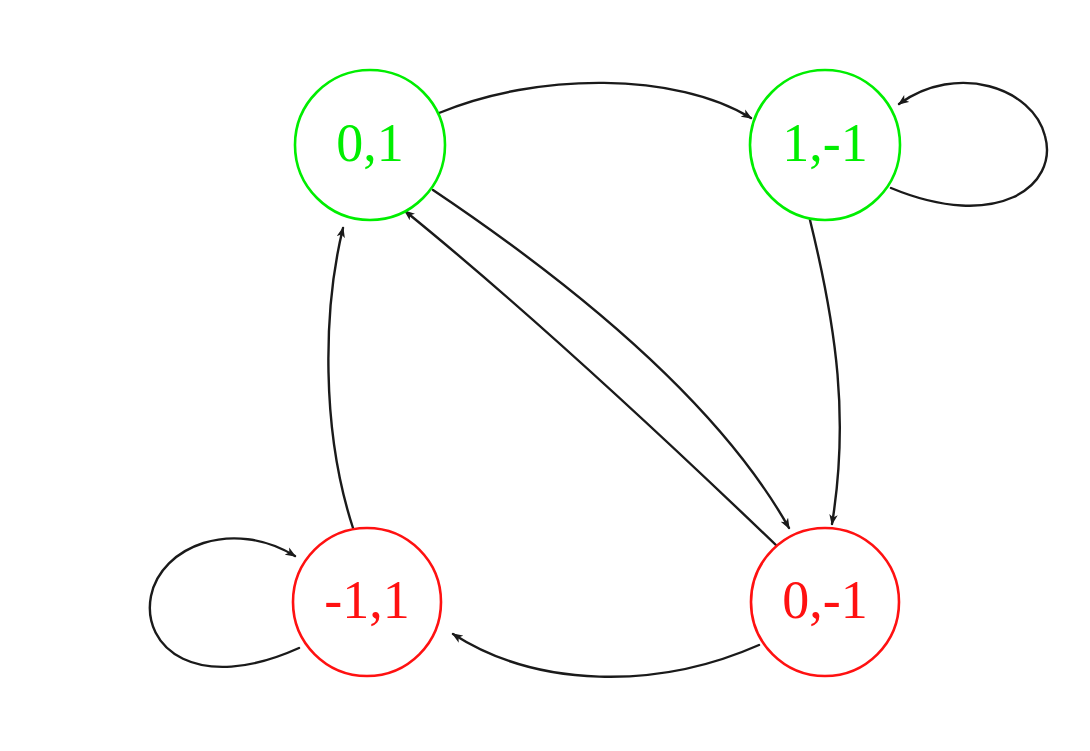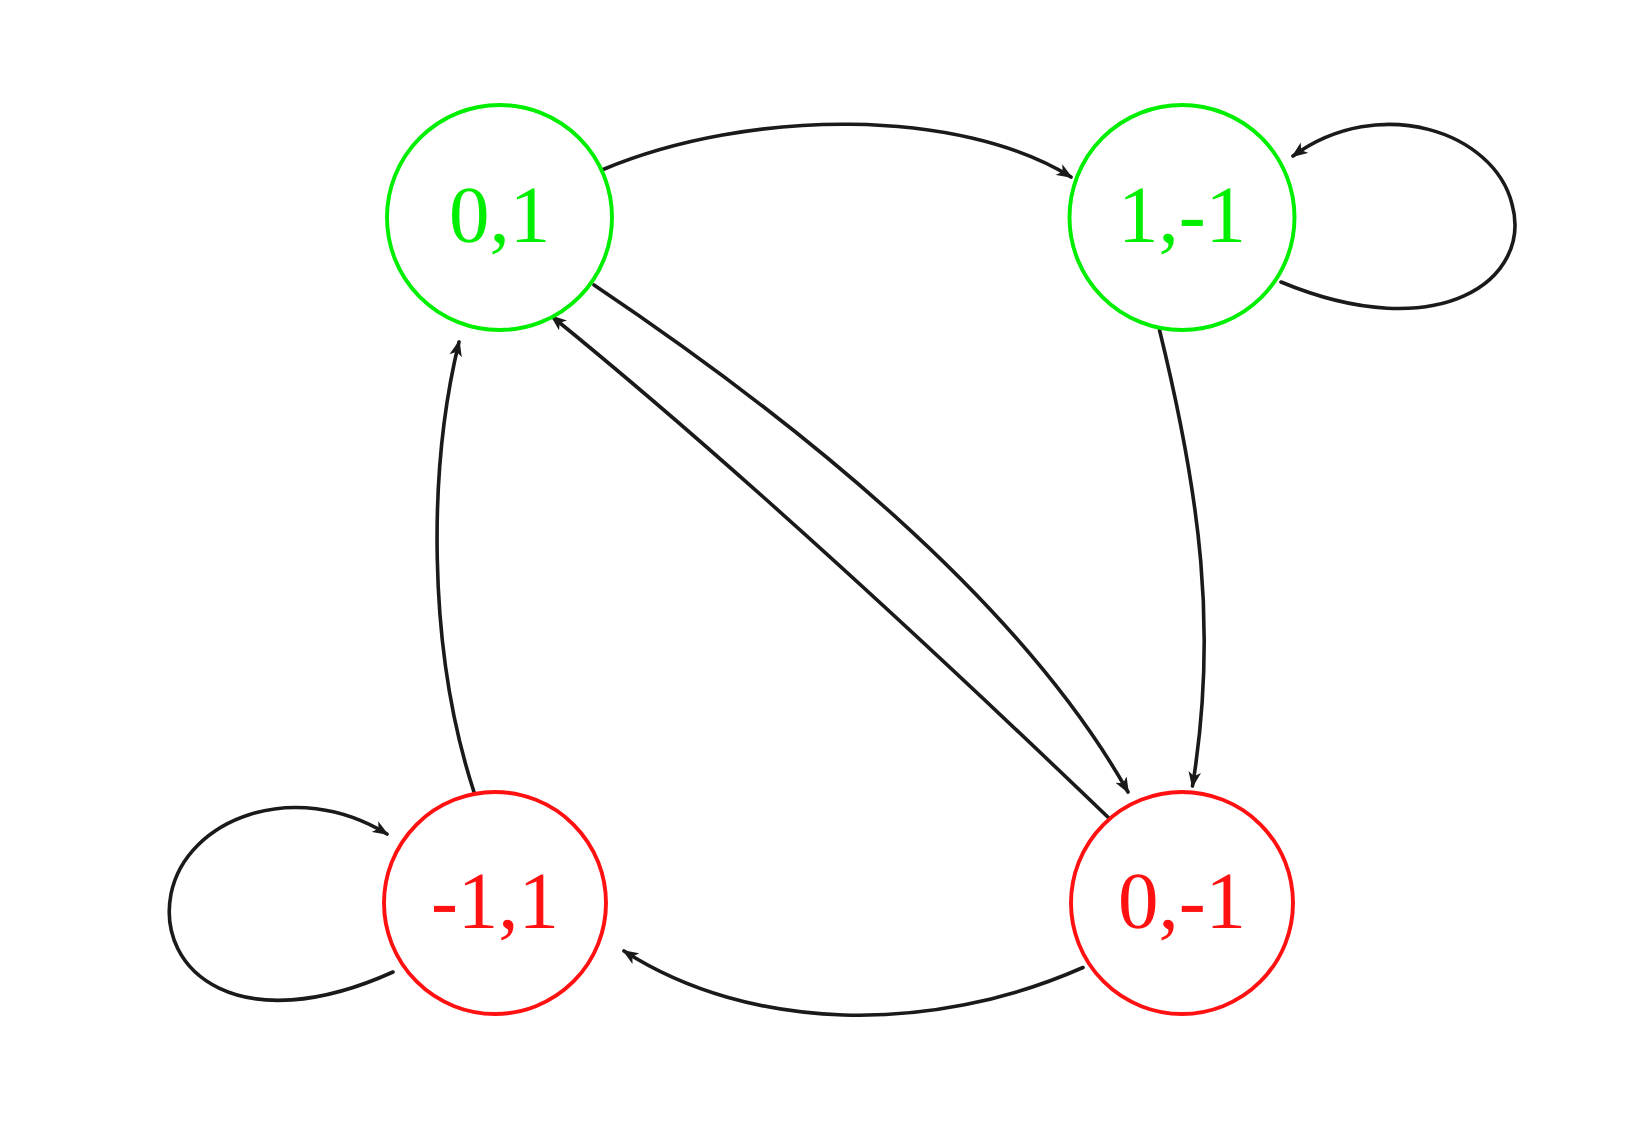--- a/index.html
+++ b/index.html
@@ -11,20 +11,21 @@
     width: 1090px;
     height: 751px;
     font-family: "Liberation Serif", serif;
     overflow: hidden;
   }
   #diagram-root {
     position: relative;
     width: 940px;
     height: 751px;
     background: #ffffff;
+    padding-left: 37px;
   }
   svg#graph {
     display: block;
     width: 1090px;
     height: 751px;
   }
   .node-circle {
     fill: #ffffff;
     stroke-width: 2.6;
   }

